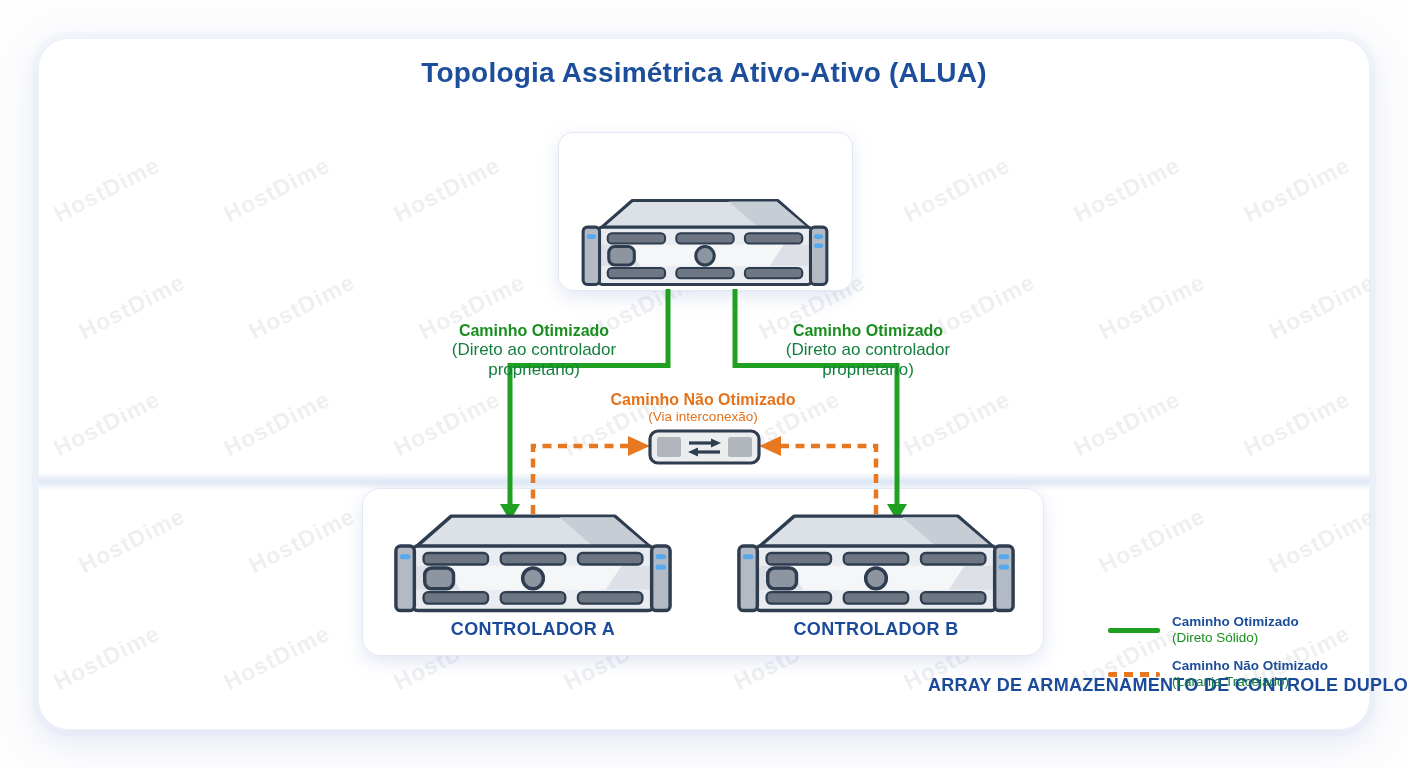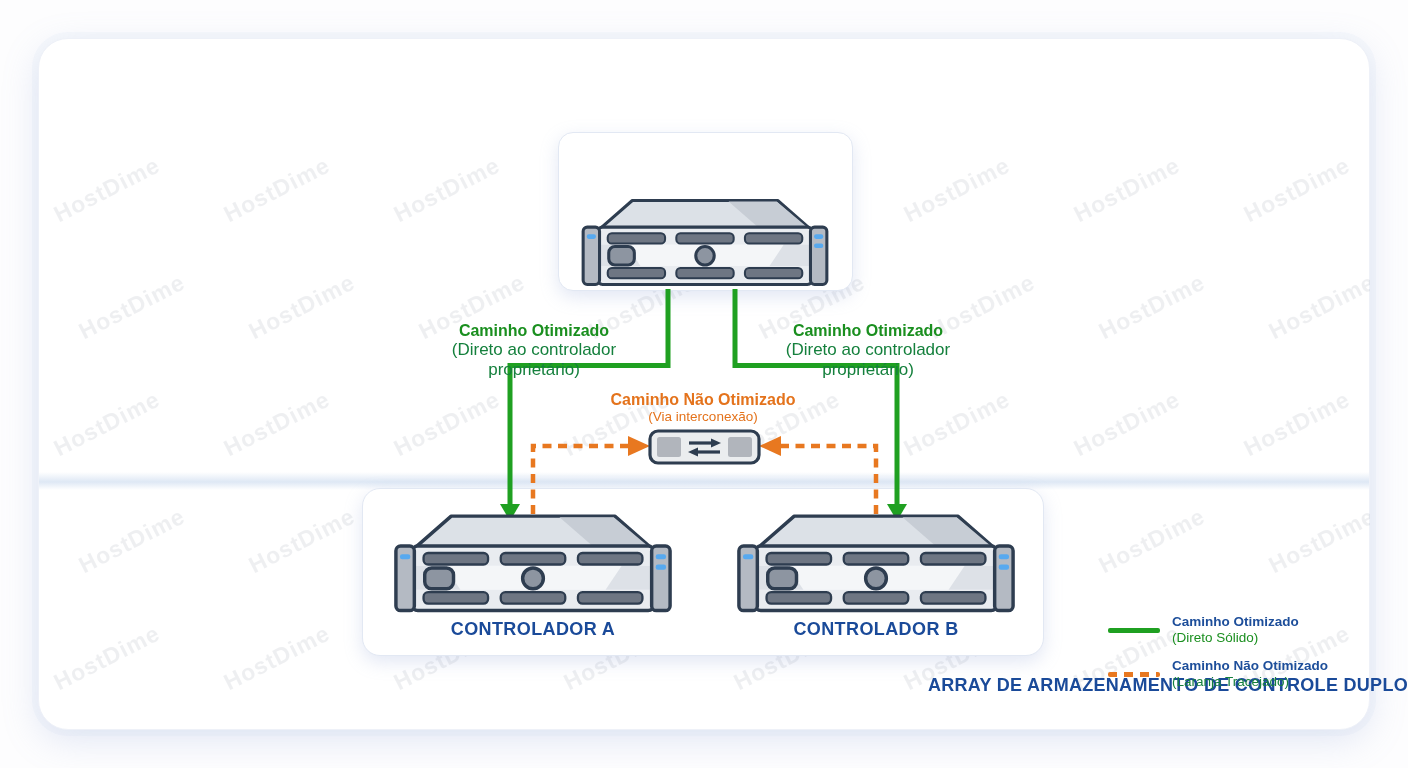--- a/index.html
+++ b/index.html
@@ -174,20 +174,21 @@
       <span class="wm" style="left: 69px; top: 620px;">HostDime</span>
       <span class="wm" style="left: 239px; top: 620px;">HostDime</span>
       <span class="wm" style="left: 409px; top: 620px;">HostDime</span>
       <span class="wm" style="left: 579px; top: 620px;">HostDime</span>
       <span class="wm" style="left: 749px; top: 620px;">HostDime</span>
       <span class="wm" style="left: 919px; top: 620px;">HostDime</span>
       <span class="wm" style="left: 1089px; top: 620px;">HostDime</span>
       <span class="wm" style="left: 1259px; top: 620px;">HostDime</span>
     </div>
 
+  <div class="title">Topologia Assimétrica Ativo-Ativo (ALUA)</div>
 
   <svg class="overlay">
 
     <path d="M 668 289 L 668 365.5 L 510 365.5 L 510 506" fill="none" stroke="#1fa021" stroke-width="5"></path>
     <polygon points="500,504 520,504 510,521" fill="#1fa021"></polygon>
     <path d="M 735 289 L 735 365.5 L 897 365.5 L 897 506" fill="none" stroke="#1fa021" stroke-width="5"></path>
     <polygon points="887,504 907,504 897,521" fill="#1fa021"></polygon>
 
     <path d="M 533 514 L 533 446 L 628 446" fill="none" stroke="#e87820" stroke-width="4.5" stroke-dasharray="9 6.5"></path>
     <polygon points="628,436 628,456 650,446" fill="#e87820"></polygon>

